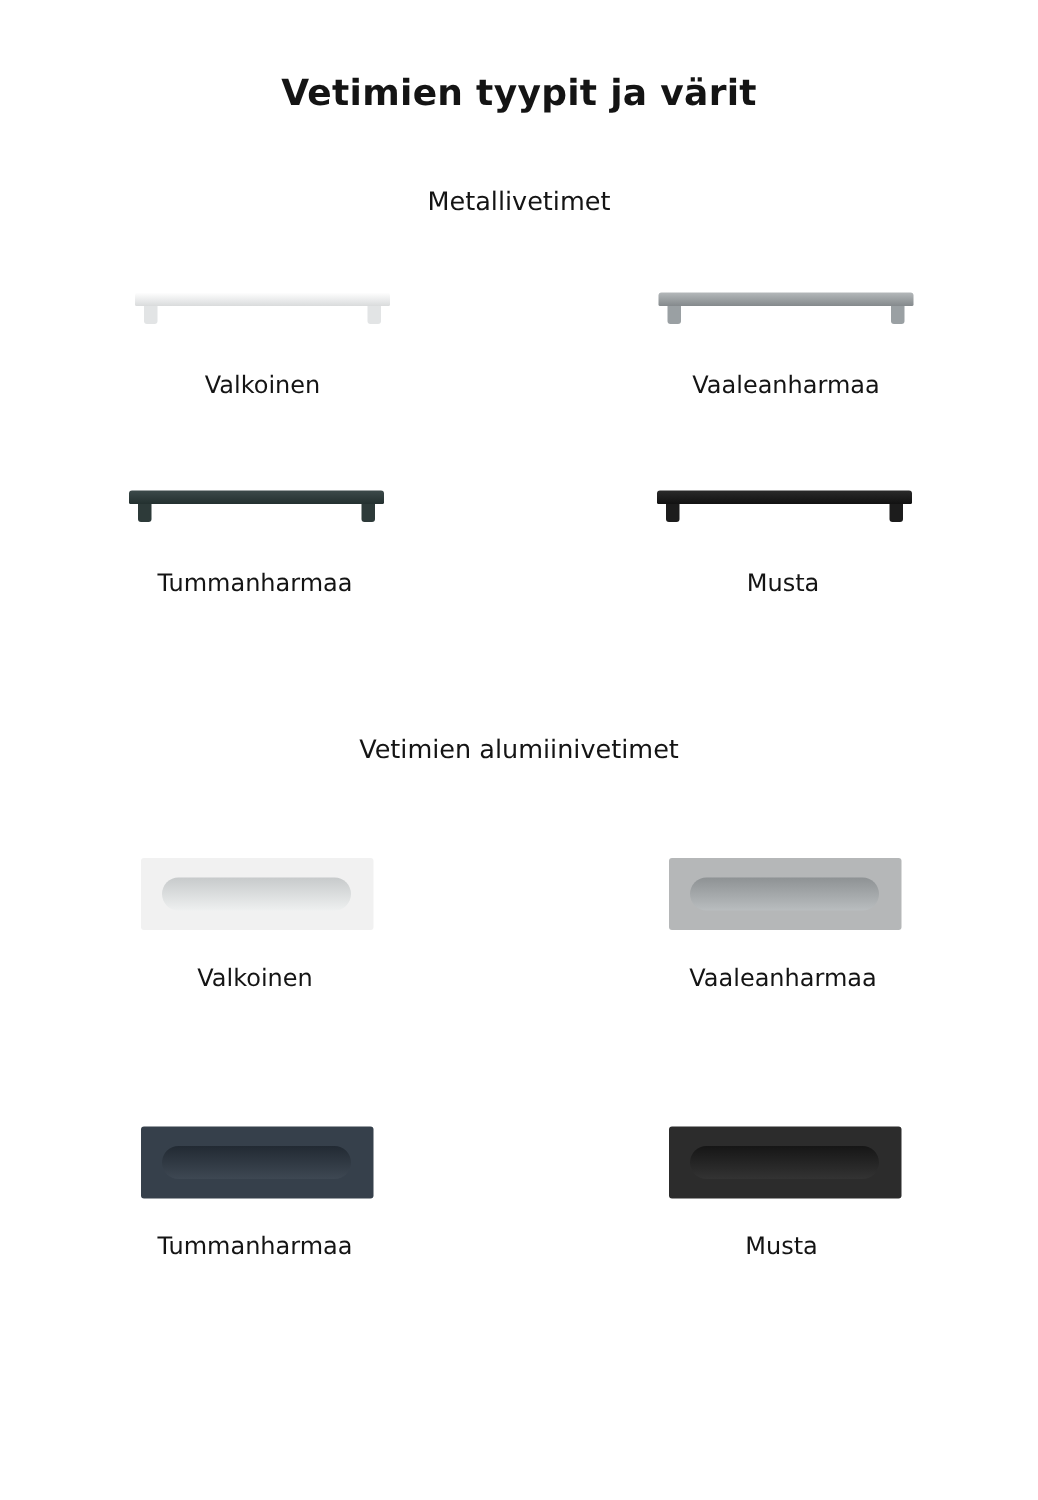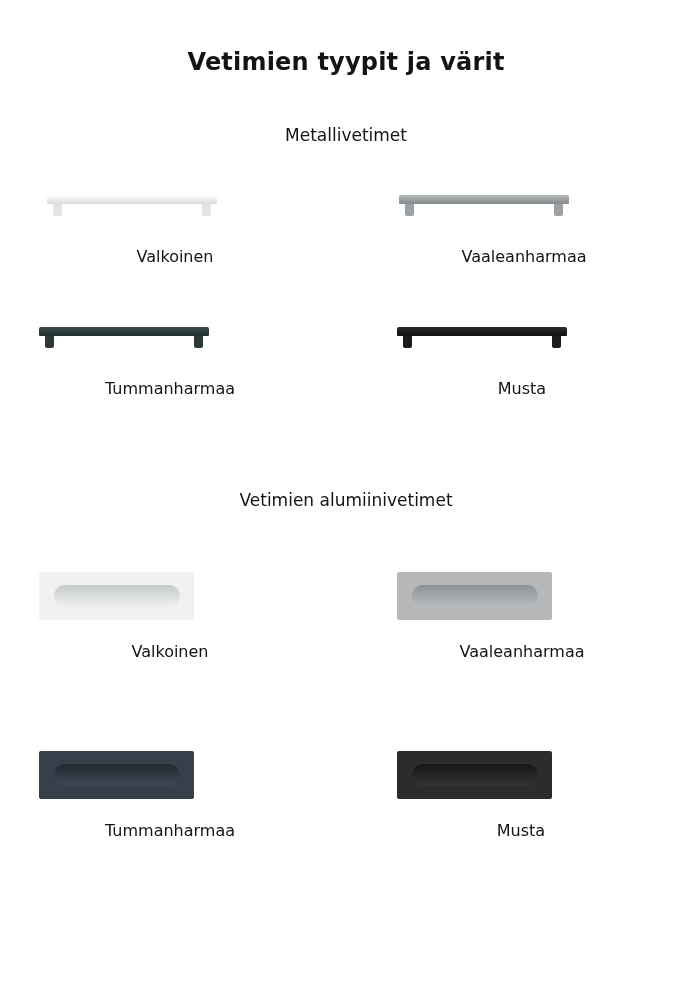--- a/index.html
+++ b/index.html
@@ -55,20 +55,21 @@
   }
 
   .recessed-grid {
     margin-top: 62px;
     row-gap: 90px;
   }
 
   .swatch {
     display: flex;
     flex-direction: column;
+    align-items: center;
     width: 260px;
   }
 
   .swatch-label {
     font-size: 16px;
     font-weight: 400;
     color: #141414;
     text-align: center;
   }
 

